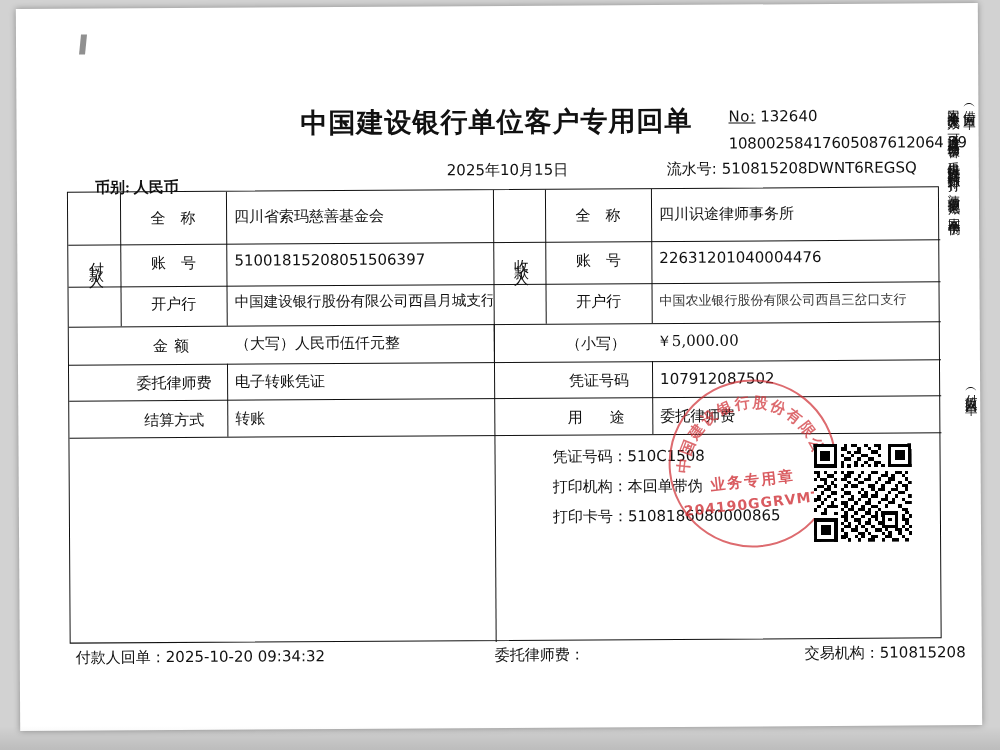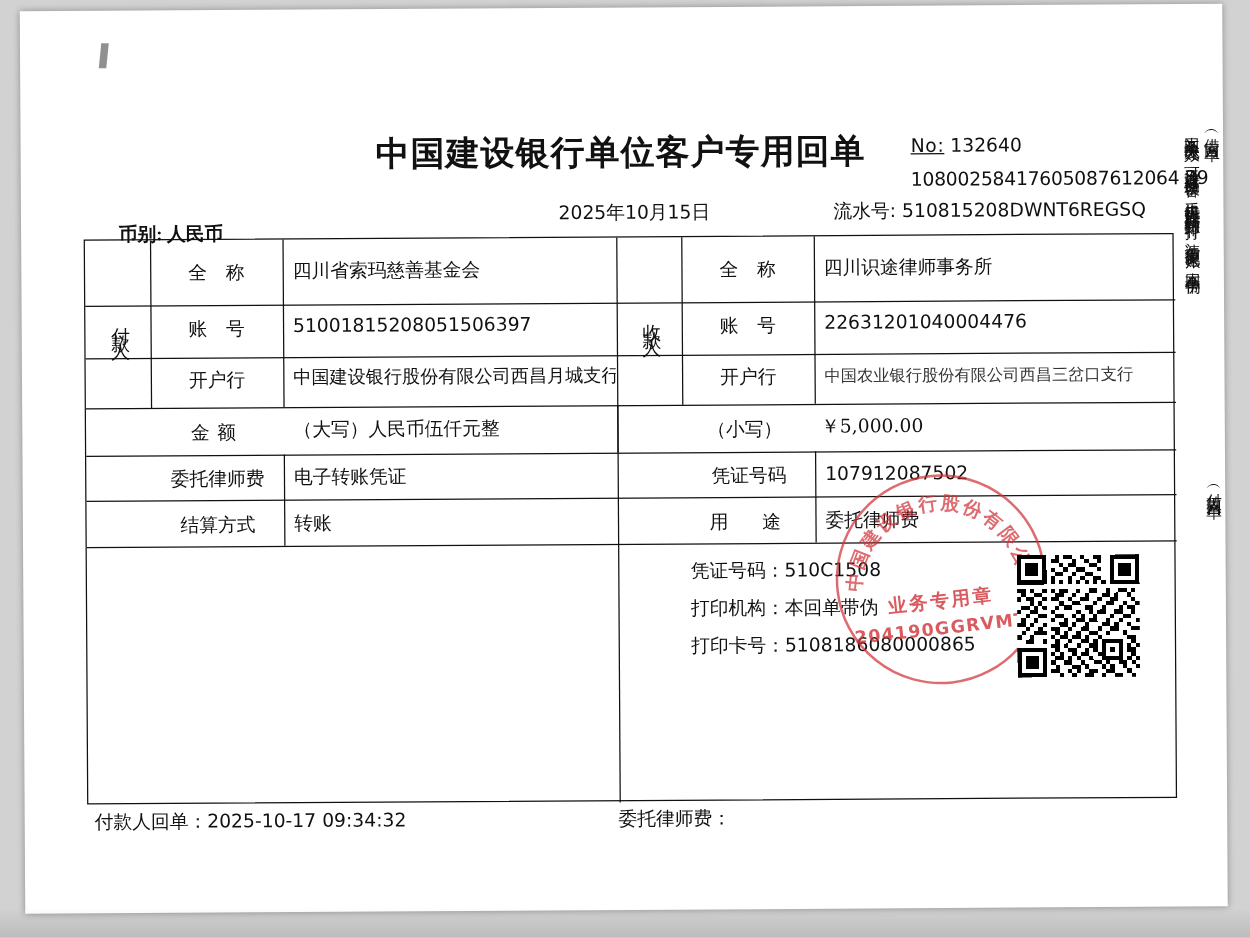--- a/index.html
+++ b/index.html
@@ -593,24 +593,27 @@
             <rect x="16" y="28" width="2" height="1"></rect>
               <rect x="20" y="28" width="1" height="1"></rect>
             <rect x="23" y="28" width="2" height="1"></rect>
               <rect x="27" y="28" width="1" height="1"></rect>
           </g>
         </svg>
       </div>
 
       <div class="footrow">
         <div class="f1">
-          <span>付款人回单：</span><span>2025-10-17 09:34:32</span>
+          <span>付款人回单：</span><span>2025-10-20 09:34:32</span>
         </div>
         <div class="f2">
           <span>委托律师费：</span><span></span>
+        </div>
+        <div class="f3">
+          <span>交易机构：</span><span>510815208</span>
         </div>
       </div>
 
       <div class="vcol vcol1">本回单涂改无效、可通过建行自助设备、手机银行或建行网站打印补打、请勿重复记账、本回单带伪</div>
       <div class="vcol vcol2" style="letter-spacing:2px;">（借方回单）</div>
       <div class="vcol vcol4" style="letter-spacing:2px;">（付款人回单）</div>
 
     </div>
   </div>
   <div class="sheet-bottom"></div>

